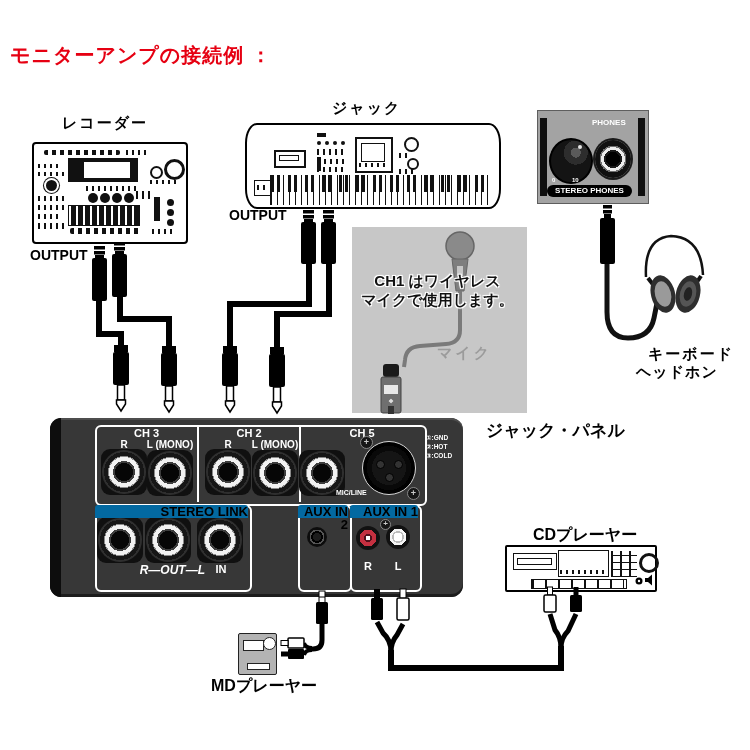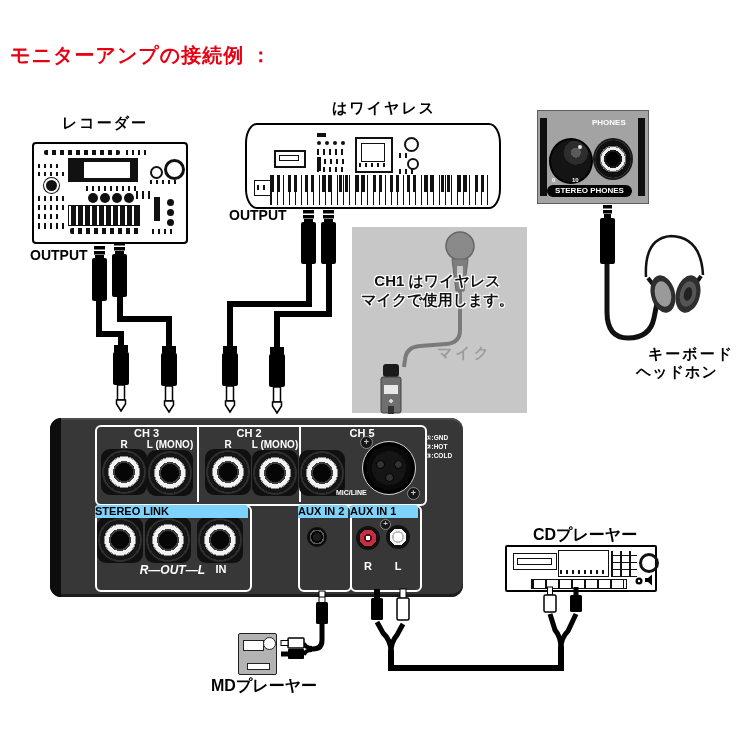--- a/index.html
+++ b/index.html
@@ -15,22 +15,22 @@
   .fader{background:repeating-linear-gradient(90deg,#fff 0 2px,#111 2px 7px);}
   .blk{background:#111;}
   .ring{border:2px solid #111;border-radius:50%;background:#fff;}
   .fcirc{background:#111;border-radius:50%;}
   
   .panel{position:absolute;left:50px;top:418px;width:413px;height:179px;background:#373737;
          border-radius:12px;box-shadow:inset 0 -3px 0 #1c1c1c, inset 0 2px 0 #4d4d4d;}
   .paneledge{position:absolute;left:50px;top:418px;width:11px;height:179px;background:#0d0d0d;
          border-radius:12px 0 0 12px;}
   .sect{position:absolute;border:2px solid #fff;border-radius:6px;}
-  .hdr{position:absolute;background:#7dd3fc;color:#000;font-weight:bold;font-size:11px;
-       text-align:left;line-height:13px;border-radius:3px 3px 0 0;}
+  .hdr{position:absolute;background:#0369a1;color:#000;font-weight:bold;font-size:13px;
+       text-align:right;line-height:13px;border-radius:3px 3px 0 0;}
   .pjack{position:absolute;width:46px;height:46px;background:#101010;border-radius:9px;}
   .pjack::before{content:"";position:absolute;inset:1px;border-radius:50%;
        background:radial-gradient(circle,#060606 0 9px,#3d3d3d 9px 11px,#f2f2f2 11px 15px,
                   #8a8a8a 15px 16px,#161616 16px 20px,#2f2f2f 20px 23px);}
   .minijack{position:absolute;width:20px;height:20px;border-radius:50%;
        background:radial-gradient(circle,#1c1c1c 0 4px,#000 4px 6px,#555 6px 7.5px,#0c0c0c 7.5px 10px);}
   .rca{position:absolute;width:24px;height:24px;border-radius:50%;}
   .rca.red{background:radial-gradient(circle,#fff 0 2.5px,#53101c 2.5px 4px,#c53040 4px 8.5px,#111 8.5px 12px);}
   .rca.white{background:radial-gradient(circle,#fff 0 4.5px,#bbb 4.5px 6px,#f4f4f4 6px 8.5px,#111 8.5px 12px);}
   .xlr{position:absolute;left:362px;top:441px;width:52px;height:52px;border-radius:50%;
@@ -95,21 +95,21 @@
     <div class="abs fader" style="left:34px;top:61px;width:70px;height:19px;border:1px solid #111;"></div>
     <div class="abs dots" style="left:36px;top:84px;width:72px;height:6px;"></div>
     <div class="abs blk" style="left:120px;top:53px;width:6px;height:24px;"></div>
     <div class="abs fcirc" style="left:133px;top:55px;width:7px;height:7px;"></div>
     <div class="abs fcirc" style="left:133px;top:65px;width:7px;height:7px;"></div>
     <div class="abs fcirc" style="left:133px;top:75px;width:7px;height:7px;"></div>
     <div class="abs ticks" style="left:118px;top:85px;width:22px;height:5px;"></div>
   </div>
   <div class="txt" style="left:30px;top:247px;font-size:14px;">OUTPUT</div>
 
-  <div class="txt" style="left:332px;top:99px;font-size:15px;letter-spacing:2px;">はワイヤレス</div>
+  <div class="txt" style="left:332px;top:99px;font-size:15px;letter-spacing:2px;">ジャック</div>
   <div class="devbox" style="left:245px;top:123px;width:252px;height:82px;border-radius:12px/20px;">
     <div class="abs" style="left:27px;top:25px;width:28px;height:14px;border:2px solid #111;">
       <div class="abs" style="left:3px;top:3px;width:18px;height:4px;border:1px solid #111;"></div>
     </div>
     <div class="abs blk" style="left:70px;top:8px;width:9px;height:4px;"></div>
     <div class="abs fcirc" style="left:70px;top:16px;width:4px;height:4px;"></div>
     <div class="abs fcirc" style="left:78px;top:16px;width:4px;height:4px;"></div>
     <div class="abs fcirc" style="left:86px;top:16px;width:4px;height:4px;"></div>
     <div class="abs fcirc" style="left:94px;top:16px;width:4px;height:4px;"></div>
     <div class="abs ticks" style="left:70px;top:24px;width:28px;height:6px;"></div>
@@ -153,20 +153,21 @@
 
   <div class="micbox"></div>
   <div class="note">
     <span>CH1 はワイヤレス</span><br>
     <span>マイクで使用します。</span>
   </div>
   <div class="txt" style="left:437px;top:344px;font-size:15px;color:#9b9b9b;letter-spacing:3px;z-index:10;">マイク</div>
 
   <div class="panel z2"></div>
   <div class="paneledge z3"></div>
+  <div class="txt" style="left:486px;top:419px;font-size:17px;">ジャック・パネル</div>
 
   <div class="sect z3" style="left:95px;top:425px;width:328px;height:77px;"></div>
   <div class="abs z3" style="left:197px;top:425px;width:2px;height:77px;background:#fff;"></div>
   <div class="abs z3" style="left:299px;top:425px;width:2px;height:77px;background:#fff;"></div>
   <div class="wtxt z4" style="left:95px;top:427px;width:103px;text-align:center;font-size:11px;">CH 3</div>
   <div class="wtxt z4" style="left:199px;top:427px;width:100px;text-align:center;font-size:11px;">CH 2</div>
   <div class="wtxt z4" style="left:301px;top:427px;width:122px;text-align:center;font-size:11px;">CH 5</div>
   <div class="wtxt z4" style="left:110px;top:439px;width:28px;text-align:center;font-size:10px;">R</div>
   <div class="wtxt z4" style="left:141px;top:439px;width:58px;text-align:center;font-size:10px;">L (MONO)</div>
   <div class="wtxt z4" style="left:214px;top:439px;width:28px;text-align:center;font-size:10px;">R</div>

